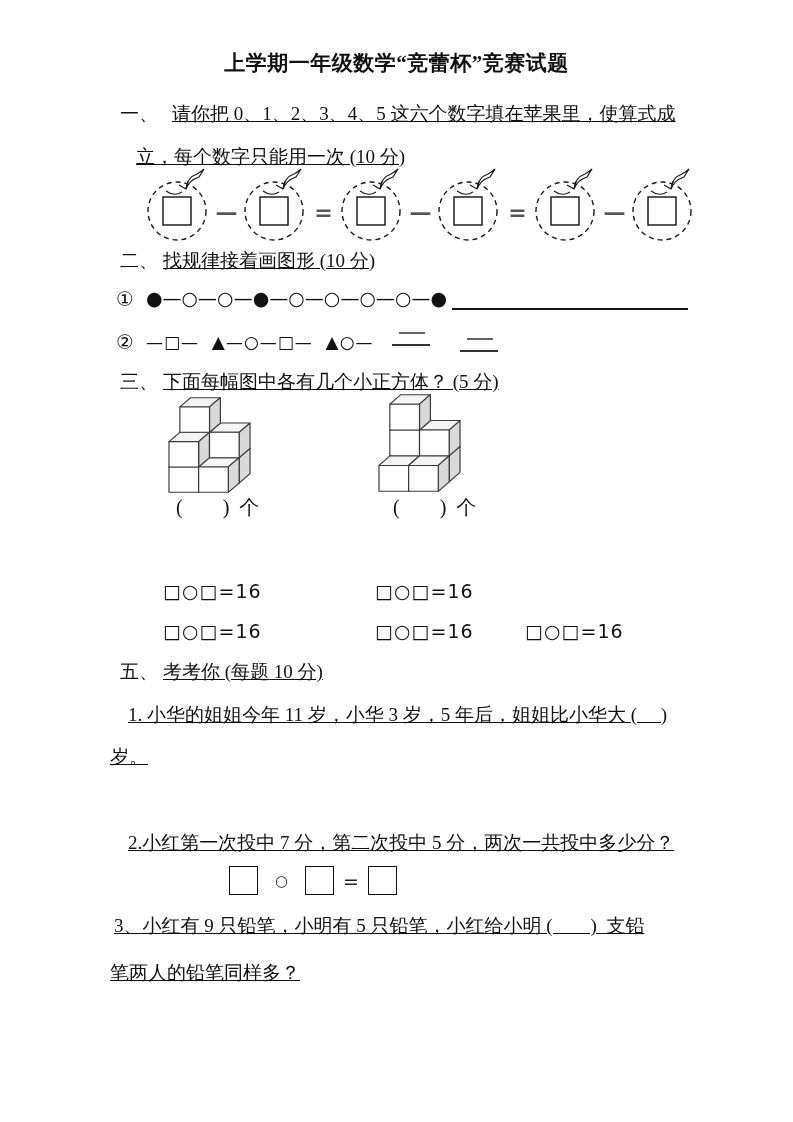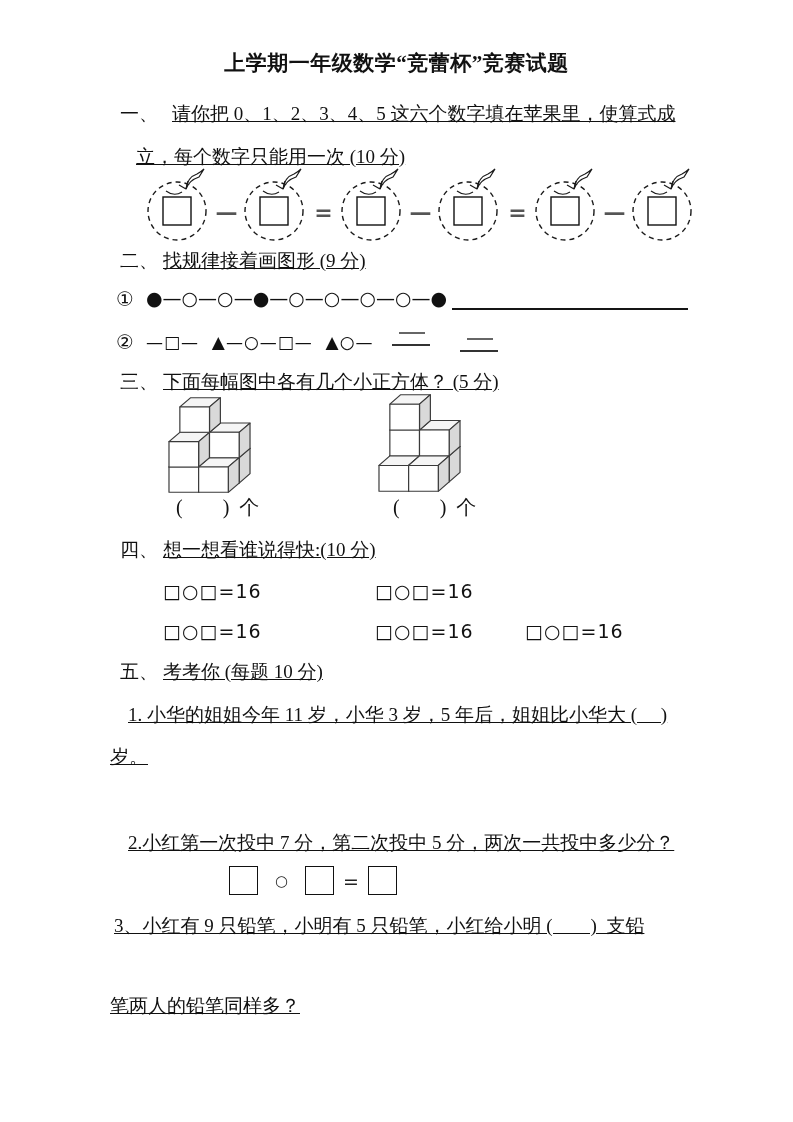--- a/index.html
+++ b/index.html
@@ -84,21 +84,21 @@
     <span class="conn">—</span>
     <svg width="74" height="76" viewBox="0 0 74 76">
       <circle cx="36" cy="44" r="29" fill="none" stroke="#1a1a1a" stroke-width="1.4" stroke-dasharray="5 4"></circle>
       <path d="M45,22 C46,14 50,9 56,7 C59,5.5 61,4 63,2 L58,10 C52,12 47,16 45,22 Z" fill="#fff" stroke="#1a1a1a" stroke-width="1.2"></path>
       <path d="M45,22 l-7,-4 M45,22 l2,-8" fill="none" stroke="#1a1a1a" stroke-width="1.2"></path>
       <path d="M25,24 Q33,30 41,25" fill="none" stroke="#1a1a1a" stroke-width="1.1"></path>
       <rect x="22" y="30" width="28" height="28" fill="#fff" stroke="#111" stroke-width="1.4"></rect>
     </svg>
   </div>
 
-  <div class="abs fs" style="left:120px;top:248px"><span class="qnum w43">二、</span><span>找规律接着画图形 (9 分)</span></div>
+  <div class="abs fs" style="left:120px;top:248px"><span class="qnum w43">二、</span><span>找规律接着画图形 (10 分)</span></div>
 
   <div class="abs" style="left:116px;top:285px"><span class="circlenum">①</span><span class="pat">●—○—○—●—○—○—○—○—●</span></div>
   <span class="fill-line" style="left:452px;top:288px;width:236px;height:20px"></span>
 
   <div class="abs" style="left:116px;top:329px"><span class="circlenum">②</span><span class="pat2">—□—  ▲—○—□—  ▲○—</span></div>
   <span class="dblank" style="left:392px;top:332px">
       <i class="l1"></i>
       <i class="l2"></i>
     </span>
   <span class="dblank" style="left:460px;top:338px">
@@ -179,21 +179,20 @@
           <path d="M30,65 l11,-11 h30 l-11,11 z" fill="#f5f5f5"></path>
           <path d="M60,65 l11,-11 v30 l-11,11 z" fill="#d9d9d9"></path>
           <path d="M30,65 h30 v30 h-30 z" fill="#fff"></path>
         </g>
     </g>
   </svg>
 
   <div class="abs cap" style="left:176px;top:494px">(        )  个</div>
   <div class="abs cap" style="left:393px;top:494px">(        )  个</div>
 
-  <div class="abs fs" style="left:120px;top:537px"><span class="qnum w43">四、</span><span>想一想看谁说得快:(10 分)</span></div>
 
   <span class="eq" style="left:163px;top:580px">□○□=16</span>
   <span class="eq" style="left:375px;top:580px">□○□=16</span>
   <span class="eq" style="left:163px;top:620px">□○□=16</span>
   <span class="eq" style="left:375px;top:620px">□○□=16</span>
   <span class="eq" style="left:525px;top:620px">□○□=16</span>
 
   <div class="abs fs" style="left:120px;top:659px"><span class="qnum w43">五、</span><span>考考你 (每题 10 分)</span></div>
 
   <div class="abs fs" style="left:128px;top:702px">1. 小华的姐姐今年 11 岁，小华 3 岁，5 年后，姐姐比小华大 (     )</div>
@@ -203,15 +202,15 @@
 
   <div class="boxrow" style="left:229px;top:866px">
     <span class="ansbox"></span>
     <span class="op">○</span>
     <span class="ansbox"></span>
     <span class="op opeq">=</span>
     <span class="ansbox"></span>
   </div>
 
   <div class="abs fs" style="left:114px;top:913px">3、小红有 9 只铅笔，小明有 5 只铅笔，小红给小明 (        )  支铅</div>
-  <div class="abs fs" style="left:110px;top:993px">笔两人的铅笔同样多？</div>
+  <div class="abs fs" style="left:110px;top:960px">笔两人的铅笔同样多？</div>
 
 </div>
 
 </body></html>

